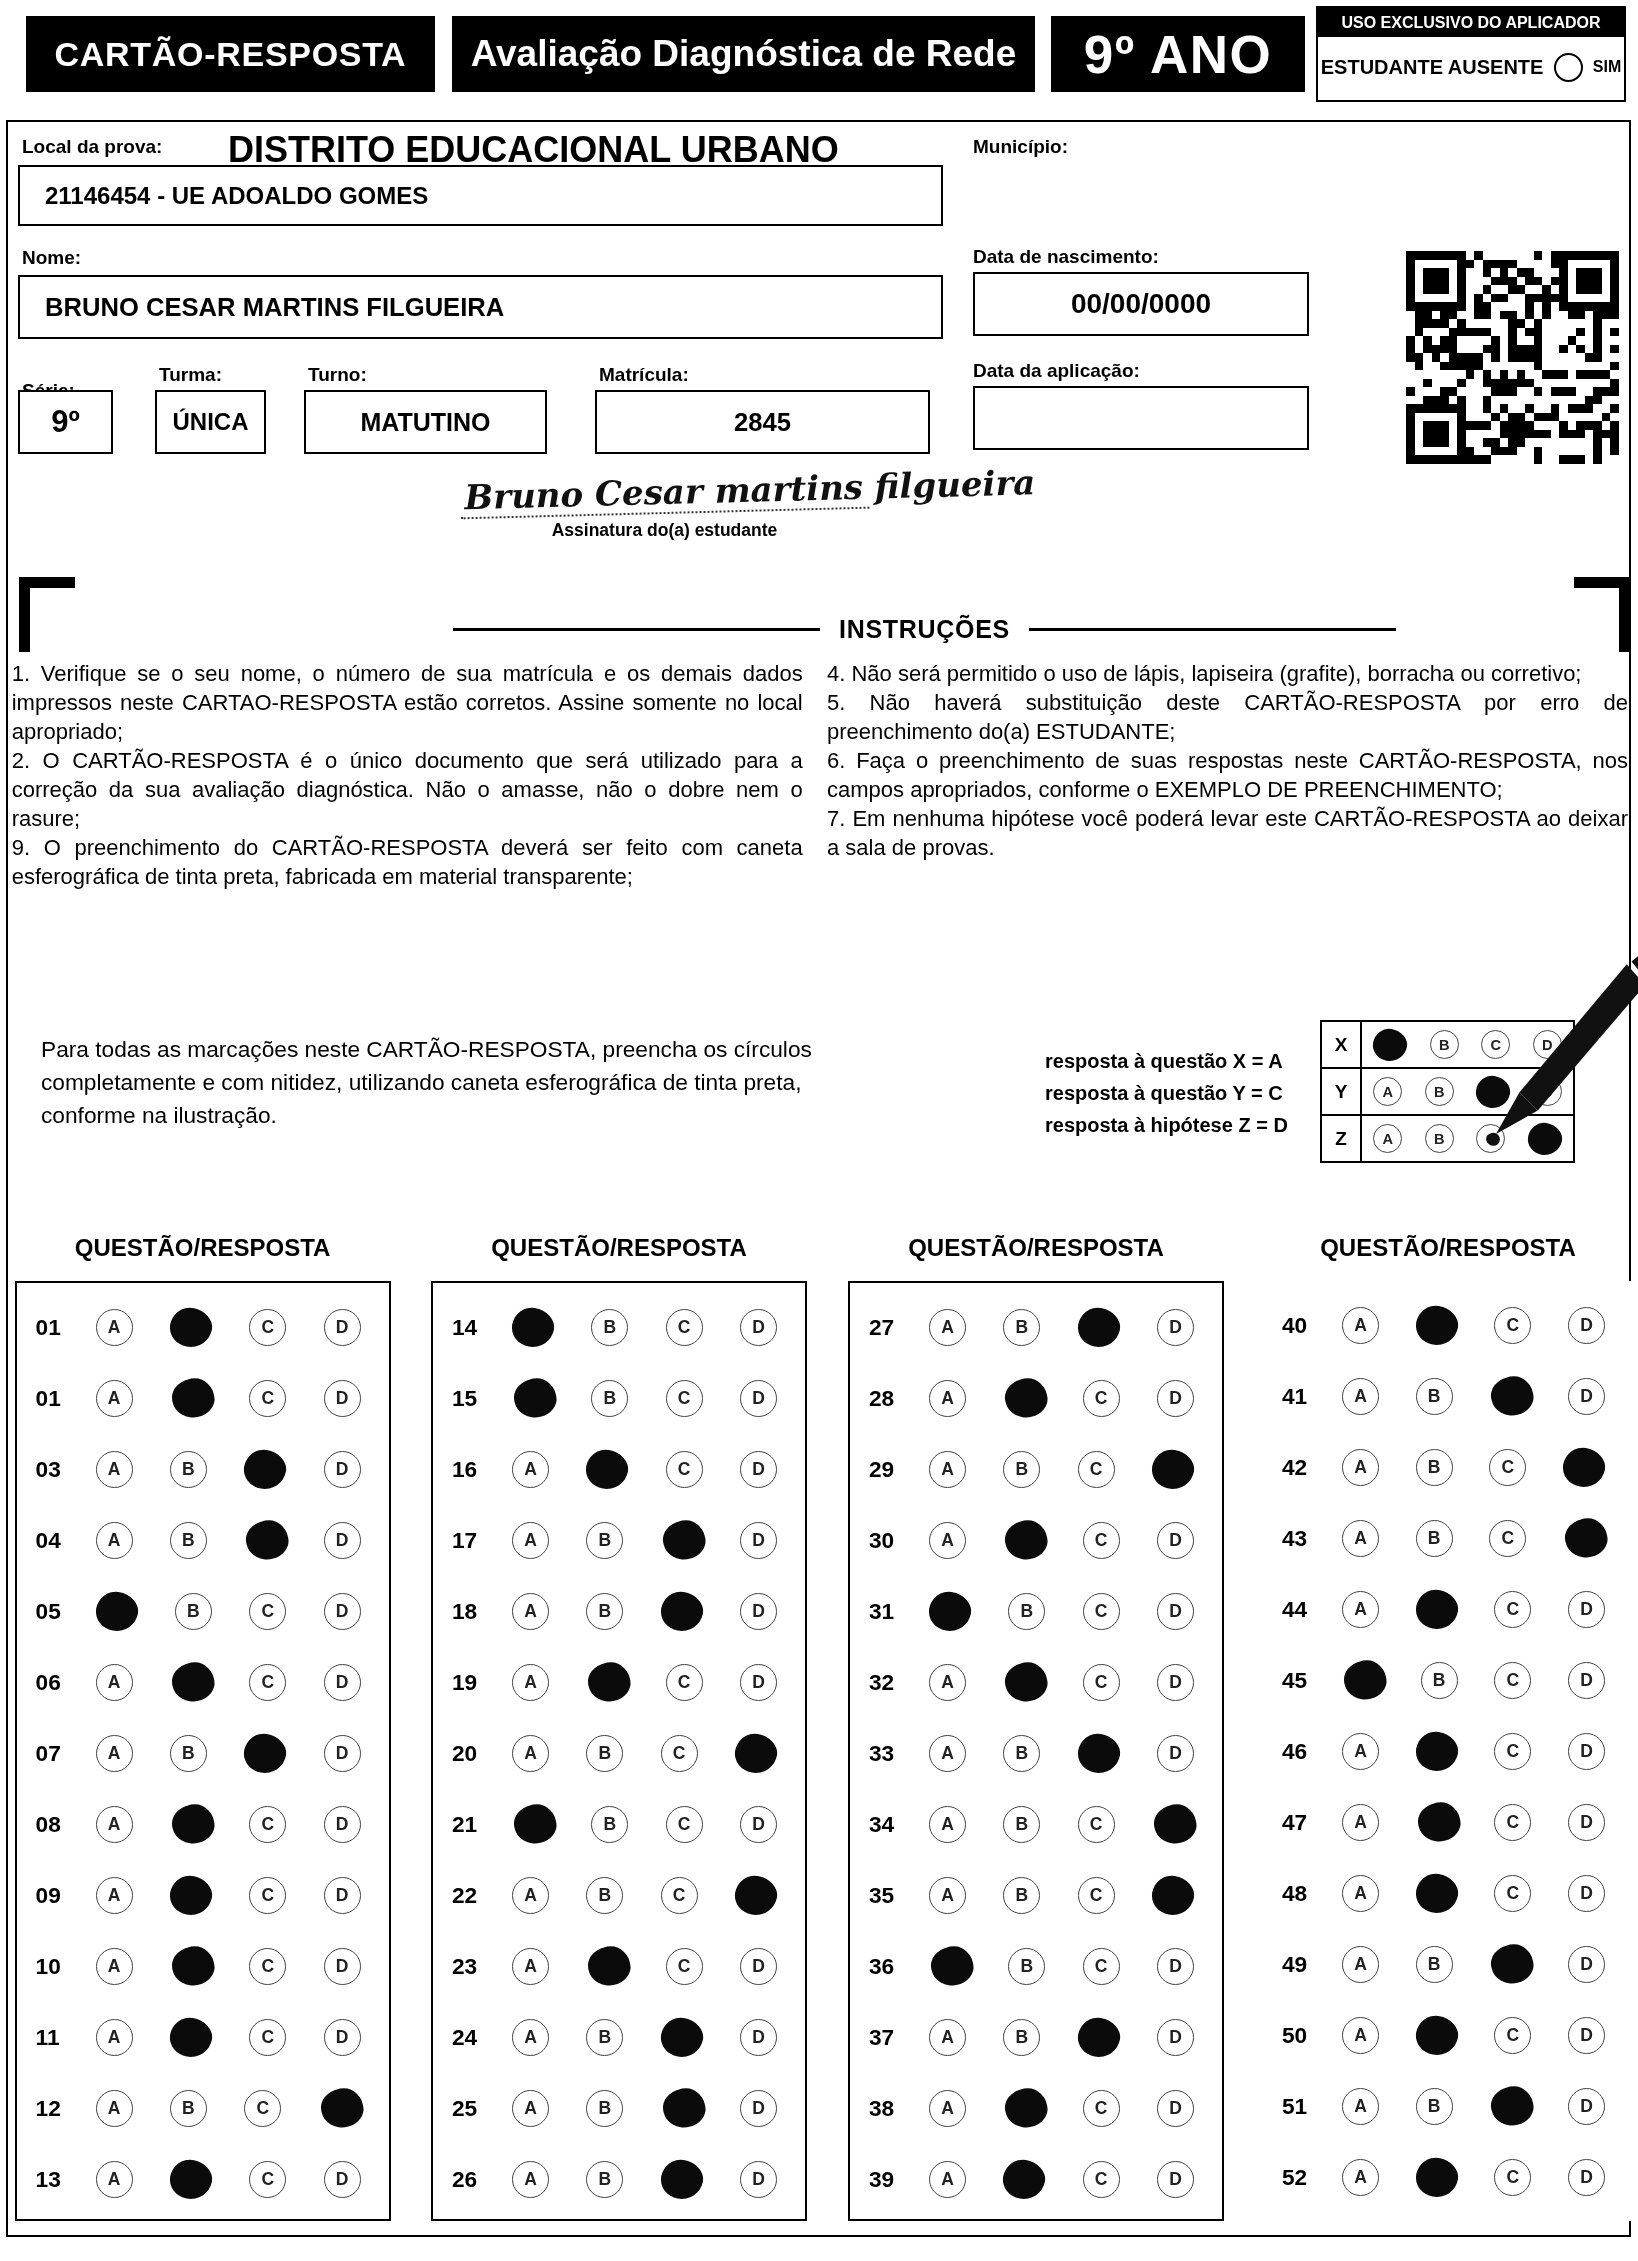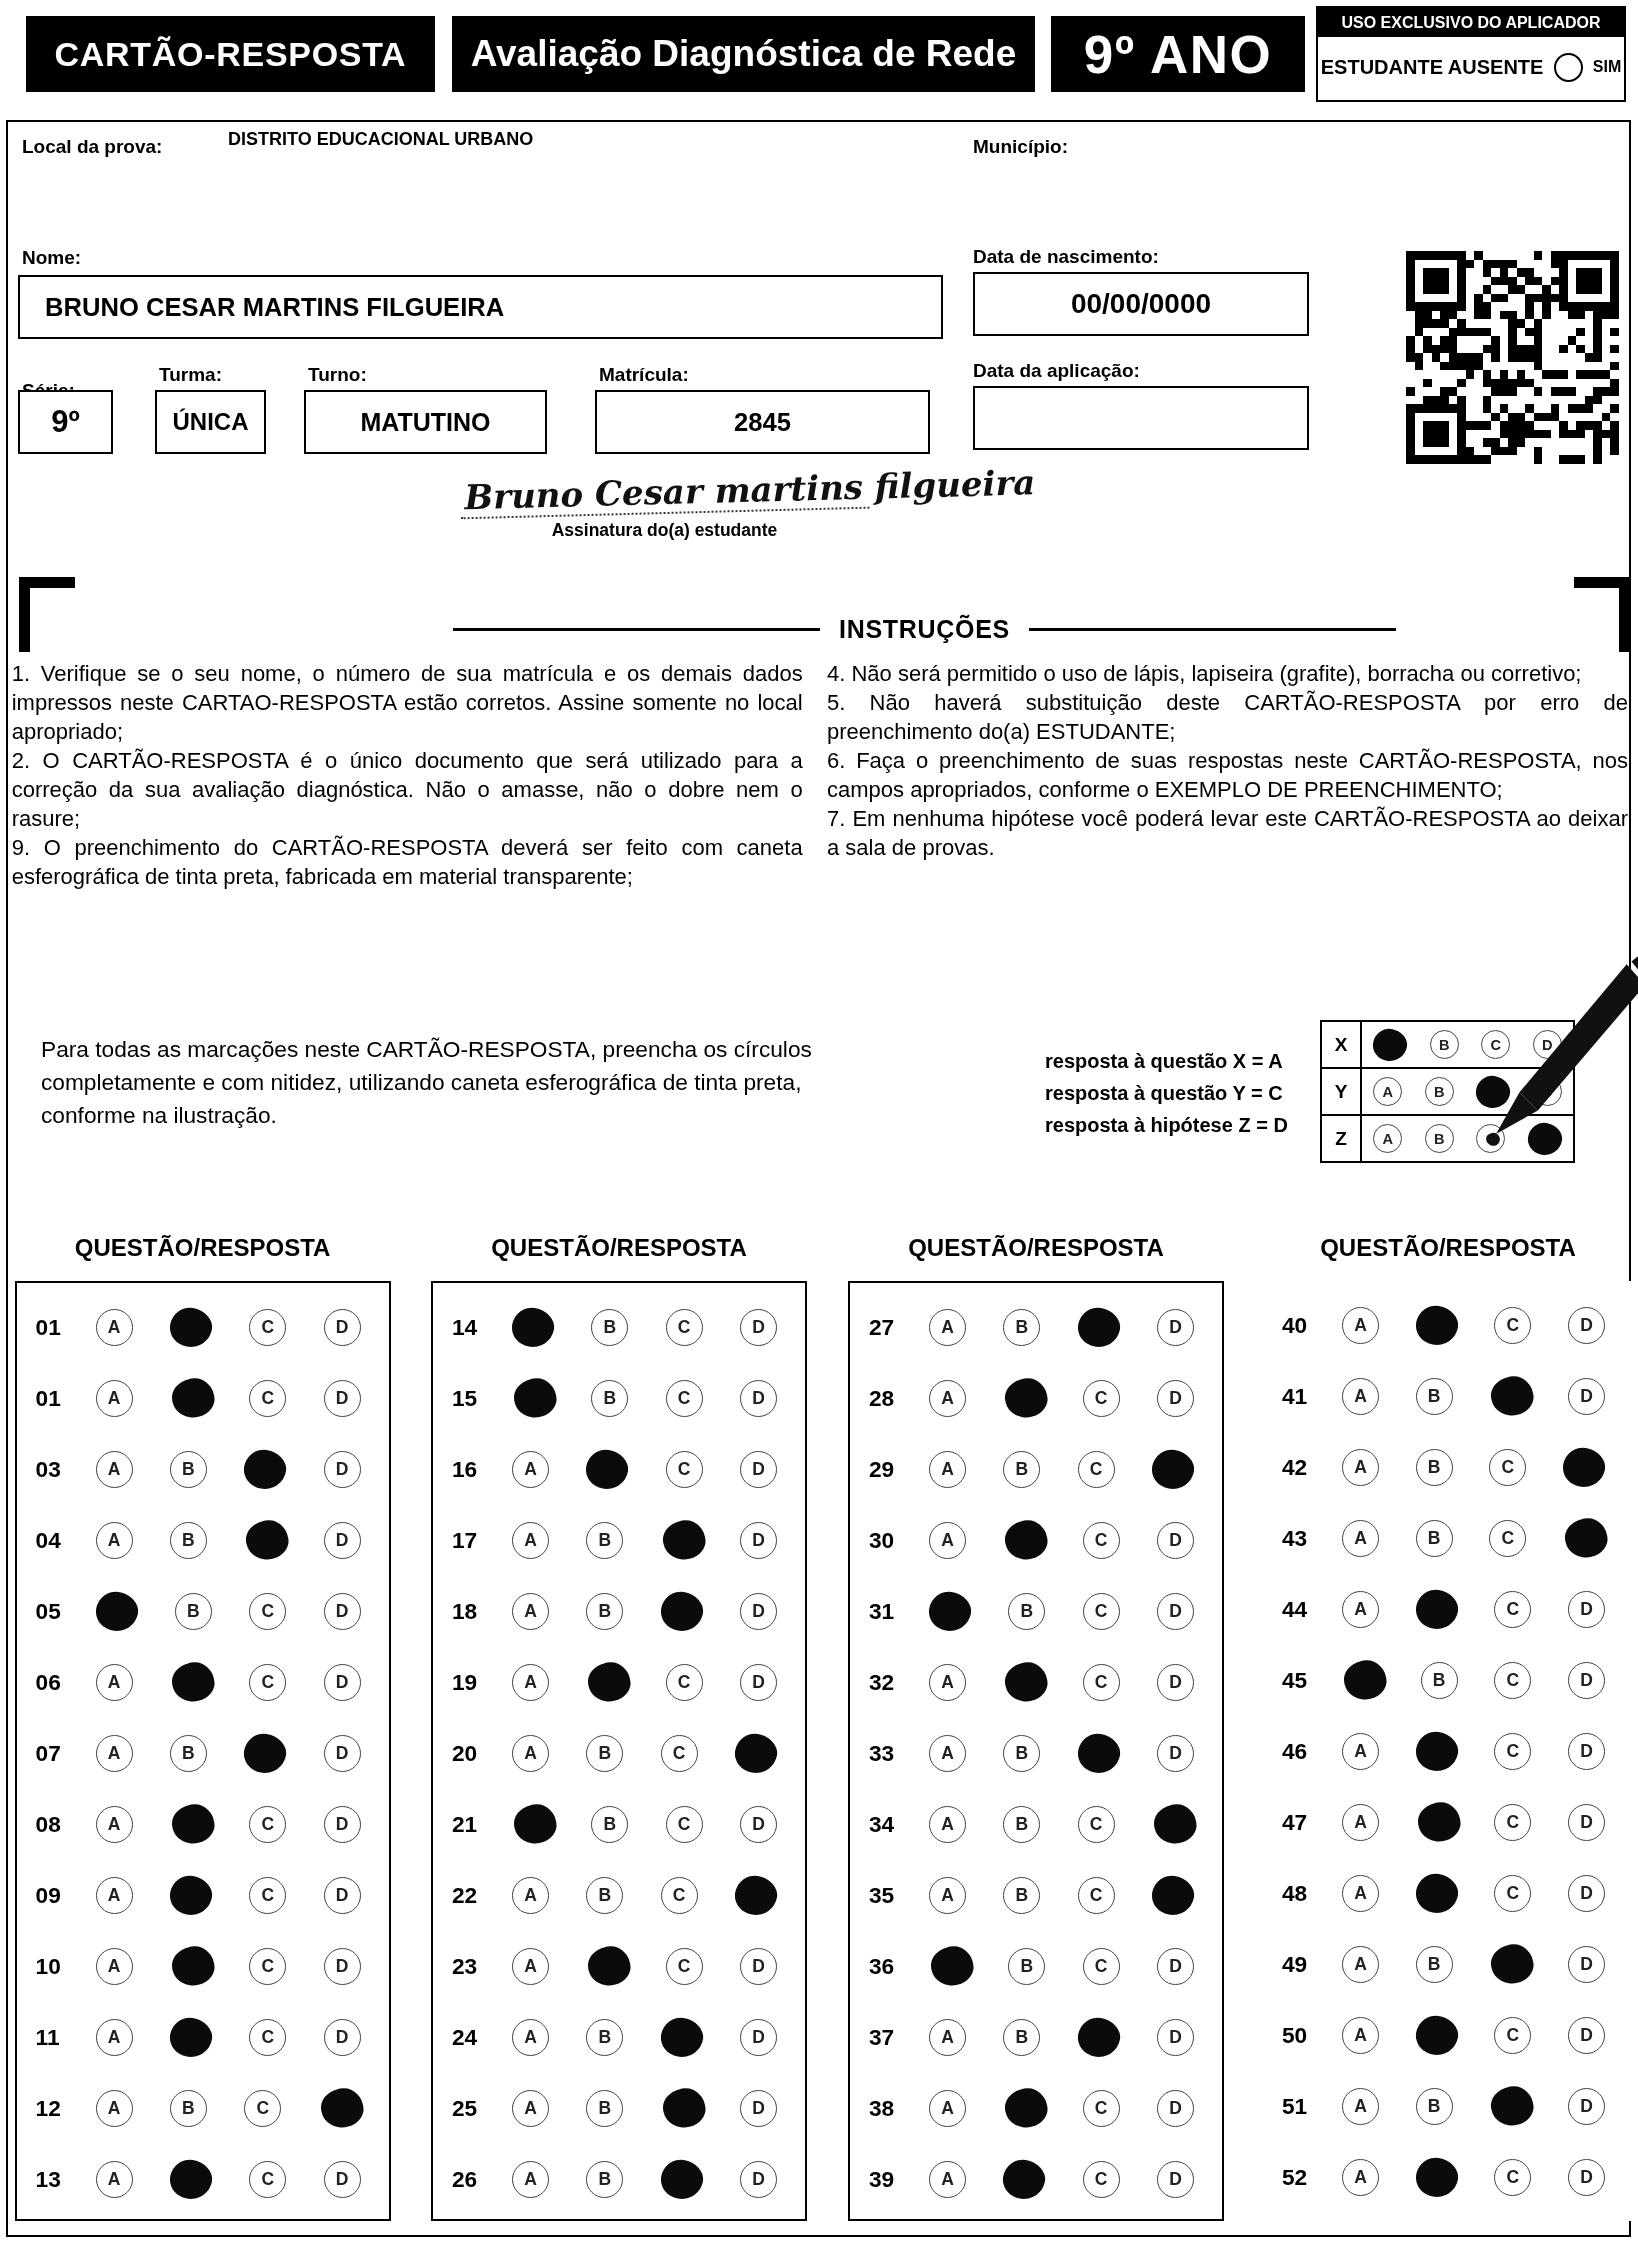--- a/index.html
+++ b/index.html
@@ -18,21 +18,21 @@
         box-sizing:border-box;background:#fff;}
   .applicator .bar{background:#000;color:#fff;font-size:16px;font-weight:bold;text-align:center;
         height:29px;line-height:29px;}
   .applicator .body{height:61px;display:flex;align-items:center;justify-content:center;gap:10.2px;
         font-size:20px;font-weight:bold;}
   .absent-circle{width:25px;height:25px;border:2.2px solid #000;border-radius:50%;display:inline-block;}
   .sim{font-size:16px;}
 
   
   .lbl{position:absolute;font-size:19px;font-weight:bold;}
-  .bigval{position:absolute;font-size:18px;font-weight:bold;}
+  .bigval{position:absolute;font-size:36px;font-weight:bold;}
   .fbox{position:absolute;border:2.2px solid #000;box-sizing:border-box;display:flex;
         align-items:center;font-weight:bold;background:#fff;}
   .box-school{left:18px;top:165px;width:925px;height:61px;padding-left:25px;font-size:24px;}
   .box-municipio{left:973px;top:162px;width:336px;height:64px;padding-left:31px;font-size:28px;}
   .box-nome{left:18px;top:275px;width:925px;height:64px;padding-left:25px;font-size:25.6px;}
   .box-nasc{left:973px;top:272px;width:336px;height:64px;justify-content:center;font-size:28px;}
   .box-serie{left:18px;top:390px;width:95px;height:64px;justify-content:center;font-size:31px;}
   .box-turma{left:155px;top:390px;width:111px;height:64px;justify-content:center;font-size:24px;}
   .box-turno{left:304px;top:390px;width:243px;height:64px;justify-content:center;font-size:25px;}
   .box-matricula{left:595px;top:390px;width:335px;height:64px;justify-content:center;font-size:25.6px;}
@@ -109,20 +109,23 @@
       <span>ESTUDANTE AUSENTE</span>
       <span class="absent-circle"></span>
       <span class="sim">SIM</span>
     </div>
   </div>
 
   <div class="lbl" style="left:22px;top:136px;">Local da prova:</div>
   <div class="bigval" style="left:228px;top:129px;">DISTRITO EDUCACIONAL URBANO</div>
   <div class="lbl" style="left:973px;top:136px;">Município:</div>
 
+  <div class="fbox box-school">
+    <span>21146454 - UE ADOALDO GOMES</span>
+  </div>
 
   <div class="lbl" style="left:22px;top:247px;">Nome:</div>
   <div class="fbox box-nome">
     <span>BRUNO CESAR MARTINS FILGUEIRA</span>
   </div>
   <div class="lbl" style="left:973px;top:246px;">Data de nascimento:</div>
   <div class="fbox box-nasc">
     <span>00/00/0000</span>
   </div>
 

